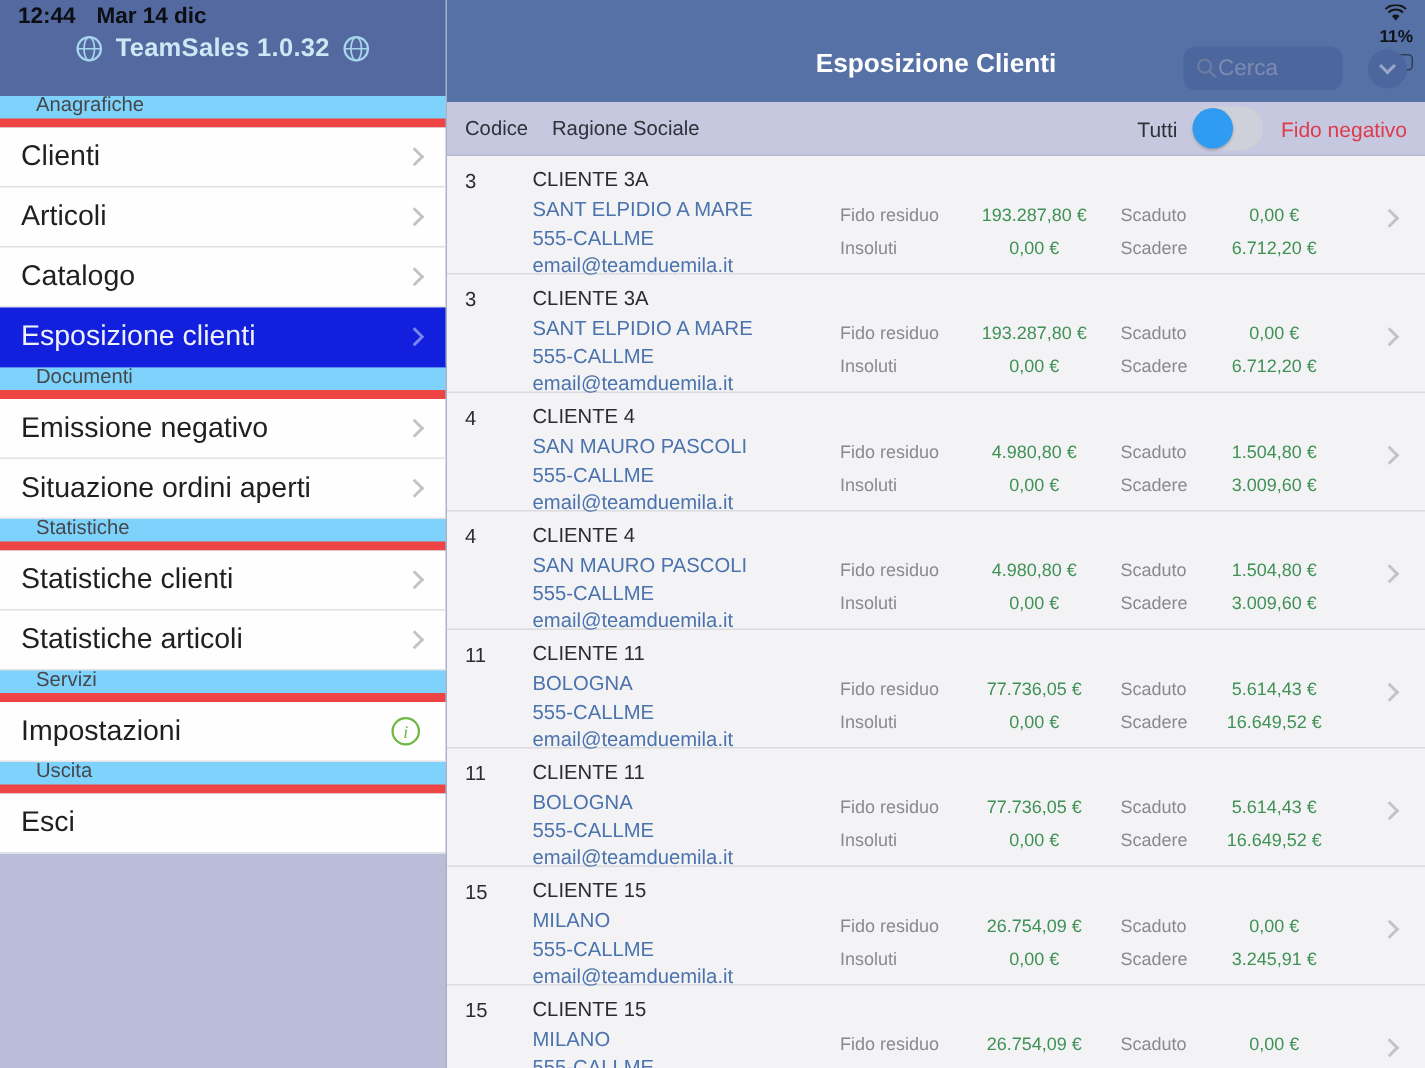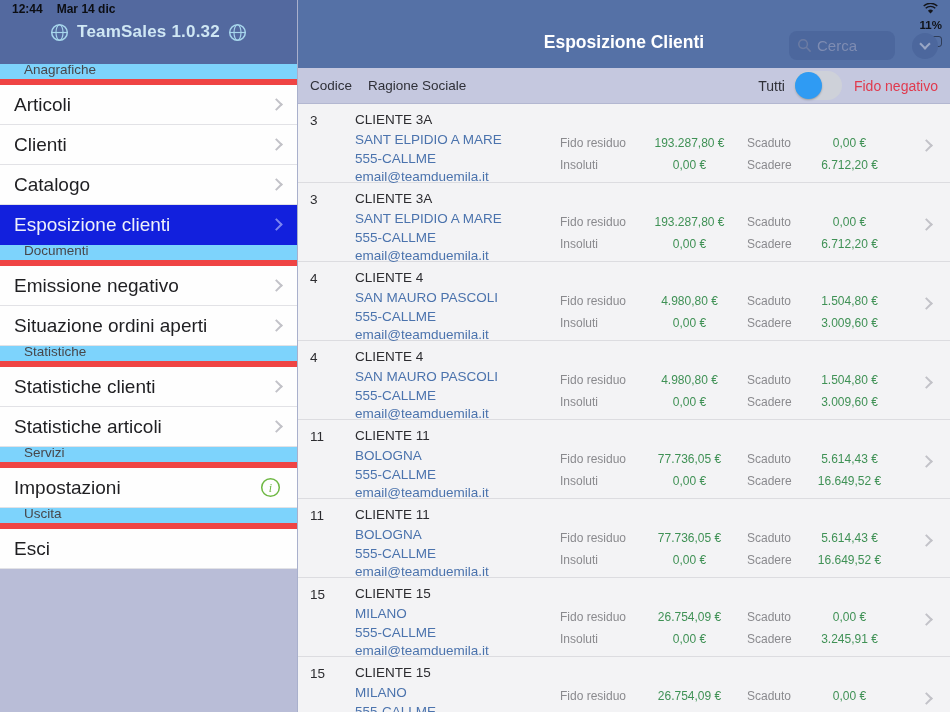--- a/index.html
+++ b/index.html
@@ -6,21 +6,21 @@
   html,body { width:950px; height:712px; overflow:hidden; background:#b9bdd7;
               font-family:"Liberation Sans", sans-serif; }
   .app { display:flex; width:950px; height:712px; }
 
   
   .sidebar { width:298px; height:712px; background:var(--lavender,#b9bdd7);
              border-right:1px solid #a9b0cc; display:flex; flex-direction:column; }
   .sb-header { height:64px; background:var(--header-blue,#53699f); position:relative;
                display:flex; align-items:center; justify-content:center; gap:8px; flex:none; }
   .sb-title { color:#cfe7f4; font-size:17px; font-weight:bold; letter-spacing:.2px; }
-  .status-left { position:absolute; top:2px; left:12px; color:#0c0e13; font-size:12px;
+  .status-left { position:absolute; top:2px; left:12px; color:#0c0e13; font-size:15px;
                  font-weight:bold; display:flex; gap:14px; }
   .sb-section { height:21px; background:#7dd3fc; border-bottom:6px solid #ef4444;
                 color:#47474b; font-size:13.5px; display:flex; align-items:flex-end;
                 padding:0 0 2px 24px; flex:none; }
   .sb-item { height:40px; background:#fefefe; border-bottom:1px solid #e2e2e6;
              display:flex; align-items:center; justify-content:space-between;
              padding:0 16px 0 14px; font-size:19px; color:#1f1f22; flex:none; cursor:pointer; }
   .sb-item.selected { background:var(--selected-blue,#1220dd); border-bottom-color:var(--selected-blue,#1220dd);
                       color:#eef0fa; }
   .chev-r { width:9px; height:9px; border-right:2px solid #c2c2c8; border-top:2px solid #c2c2c8;
@@ -33,21 +33,21 @@
   .m-title { position:absolute; left:0; right:0; top:32px; text-align:center;
              color:#ffffff; font-size:17.5px; font-weight:bold; }
   .status-right { position:absolute; top:3px; right:8px; display:flex; align-items:center;
                   gap:5px; color:#101318; font-size:11.5px; font-weight:bold;flex-direction:column; }
   .batt { width:22px; height:11px; border:1px solid rgba(16,18,24,.55); border-radius:3px;
           padding:1px; display:inline-block; }
   .batt-fill { display:block; width:3px; height:100%; background:var(--battery-red,#ff3b30); border-radius:1px; }
   .batt-nub { width:2px; height:4px; background:rgba(16,18,24,.5); border-radius:0 2px 2px 0; }
   .search-wrap { position:absolute; right:12px; top:31px; display:flex; align-items:center; gap:17px; }
   .search-box { width:106px; height:29px; background:#4c679d; border-radius:8px;
-                display:flex; align-items:center; gap:5px; padding:0 8px; }
+                display:flex; align-items:center; padding:0 8px; }
   .search-box input { background:transparent; border:none; outline:none; width:66px;
                       font-size:15px; color:#d4dcee; font-family:"Liberation Sans",sans-serif; }
   .search-box input::placeholder { color:#7e8cb2; }
   .collapse-btn { width:26px; height:26px; border-radius:50%; background:#4c679d;
                   display:flex; align-items:center; justify-content:center; cursor:pointer; }
   .chev-d { width:8px; height:8px; border-right:2px solid #9aa7c6; border-bottom:2px solid #9aa7c6;
             transform:rotate(45deg); margin-top:-4px; }
 
   .filter-bar { height:36px; background:#c5c8df; border-bottom:1px solid #b3b7d1; flex:none;
                 display:flex; align-items:center; padding:10px 12px; font-size:13.5px; color:#2f3038; }
@@ -96,25 +96,25 @@
         <circle cx="10" cy="10" r="8.2" fill="none" stroke="#a7d6ec" stroke-width="1.6"></circle>
         <ellipse cx="10" cy="10" rx="3.7" ry="8.2" fill="none" stroke="#a7d6ec" stroke-width="1.2"></ellipse>
         <line x1="1.8" y1="10" x2="18.2" y2="10" stroke="#a7d6ec" stroke-width="1.2"></line>
       </svg>
     </div>
 
     <div class="sb-section">
       <span>Anagrafiche</span>
       </div>
     <div class="sb-item">
+      <span>Clienti</span>
+      <span class="chev-r"></span>
+      </div>
+    <div class="sb-item">
       <span>Articoli</span>
-      <span class="chev-r"></span>
-      </div>
-    <div class="sb-item">
-      <span>Clienti</span>
       <span class="chev-r"></span>
       </div>
     <div class="sb-item">
       <span>Catalogo</span>
       <span class="chev-r"></span>
       </div>
     <div class="sb-item selected">
       <span>Esposizione clienti</span>
       <span class="chev-r"></span>
       </div>

